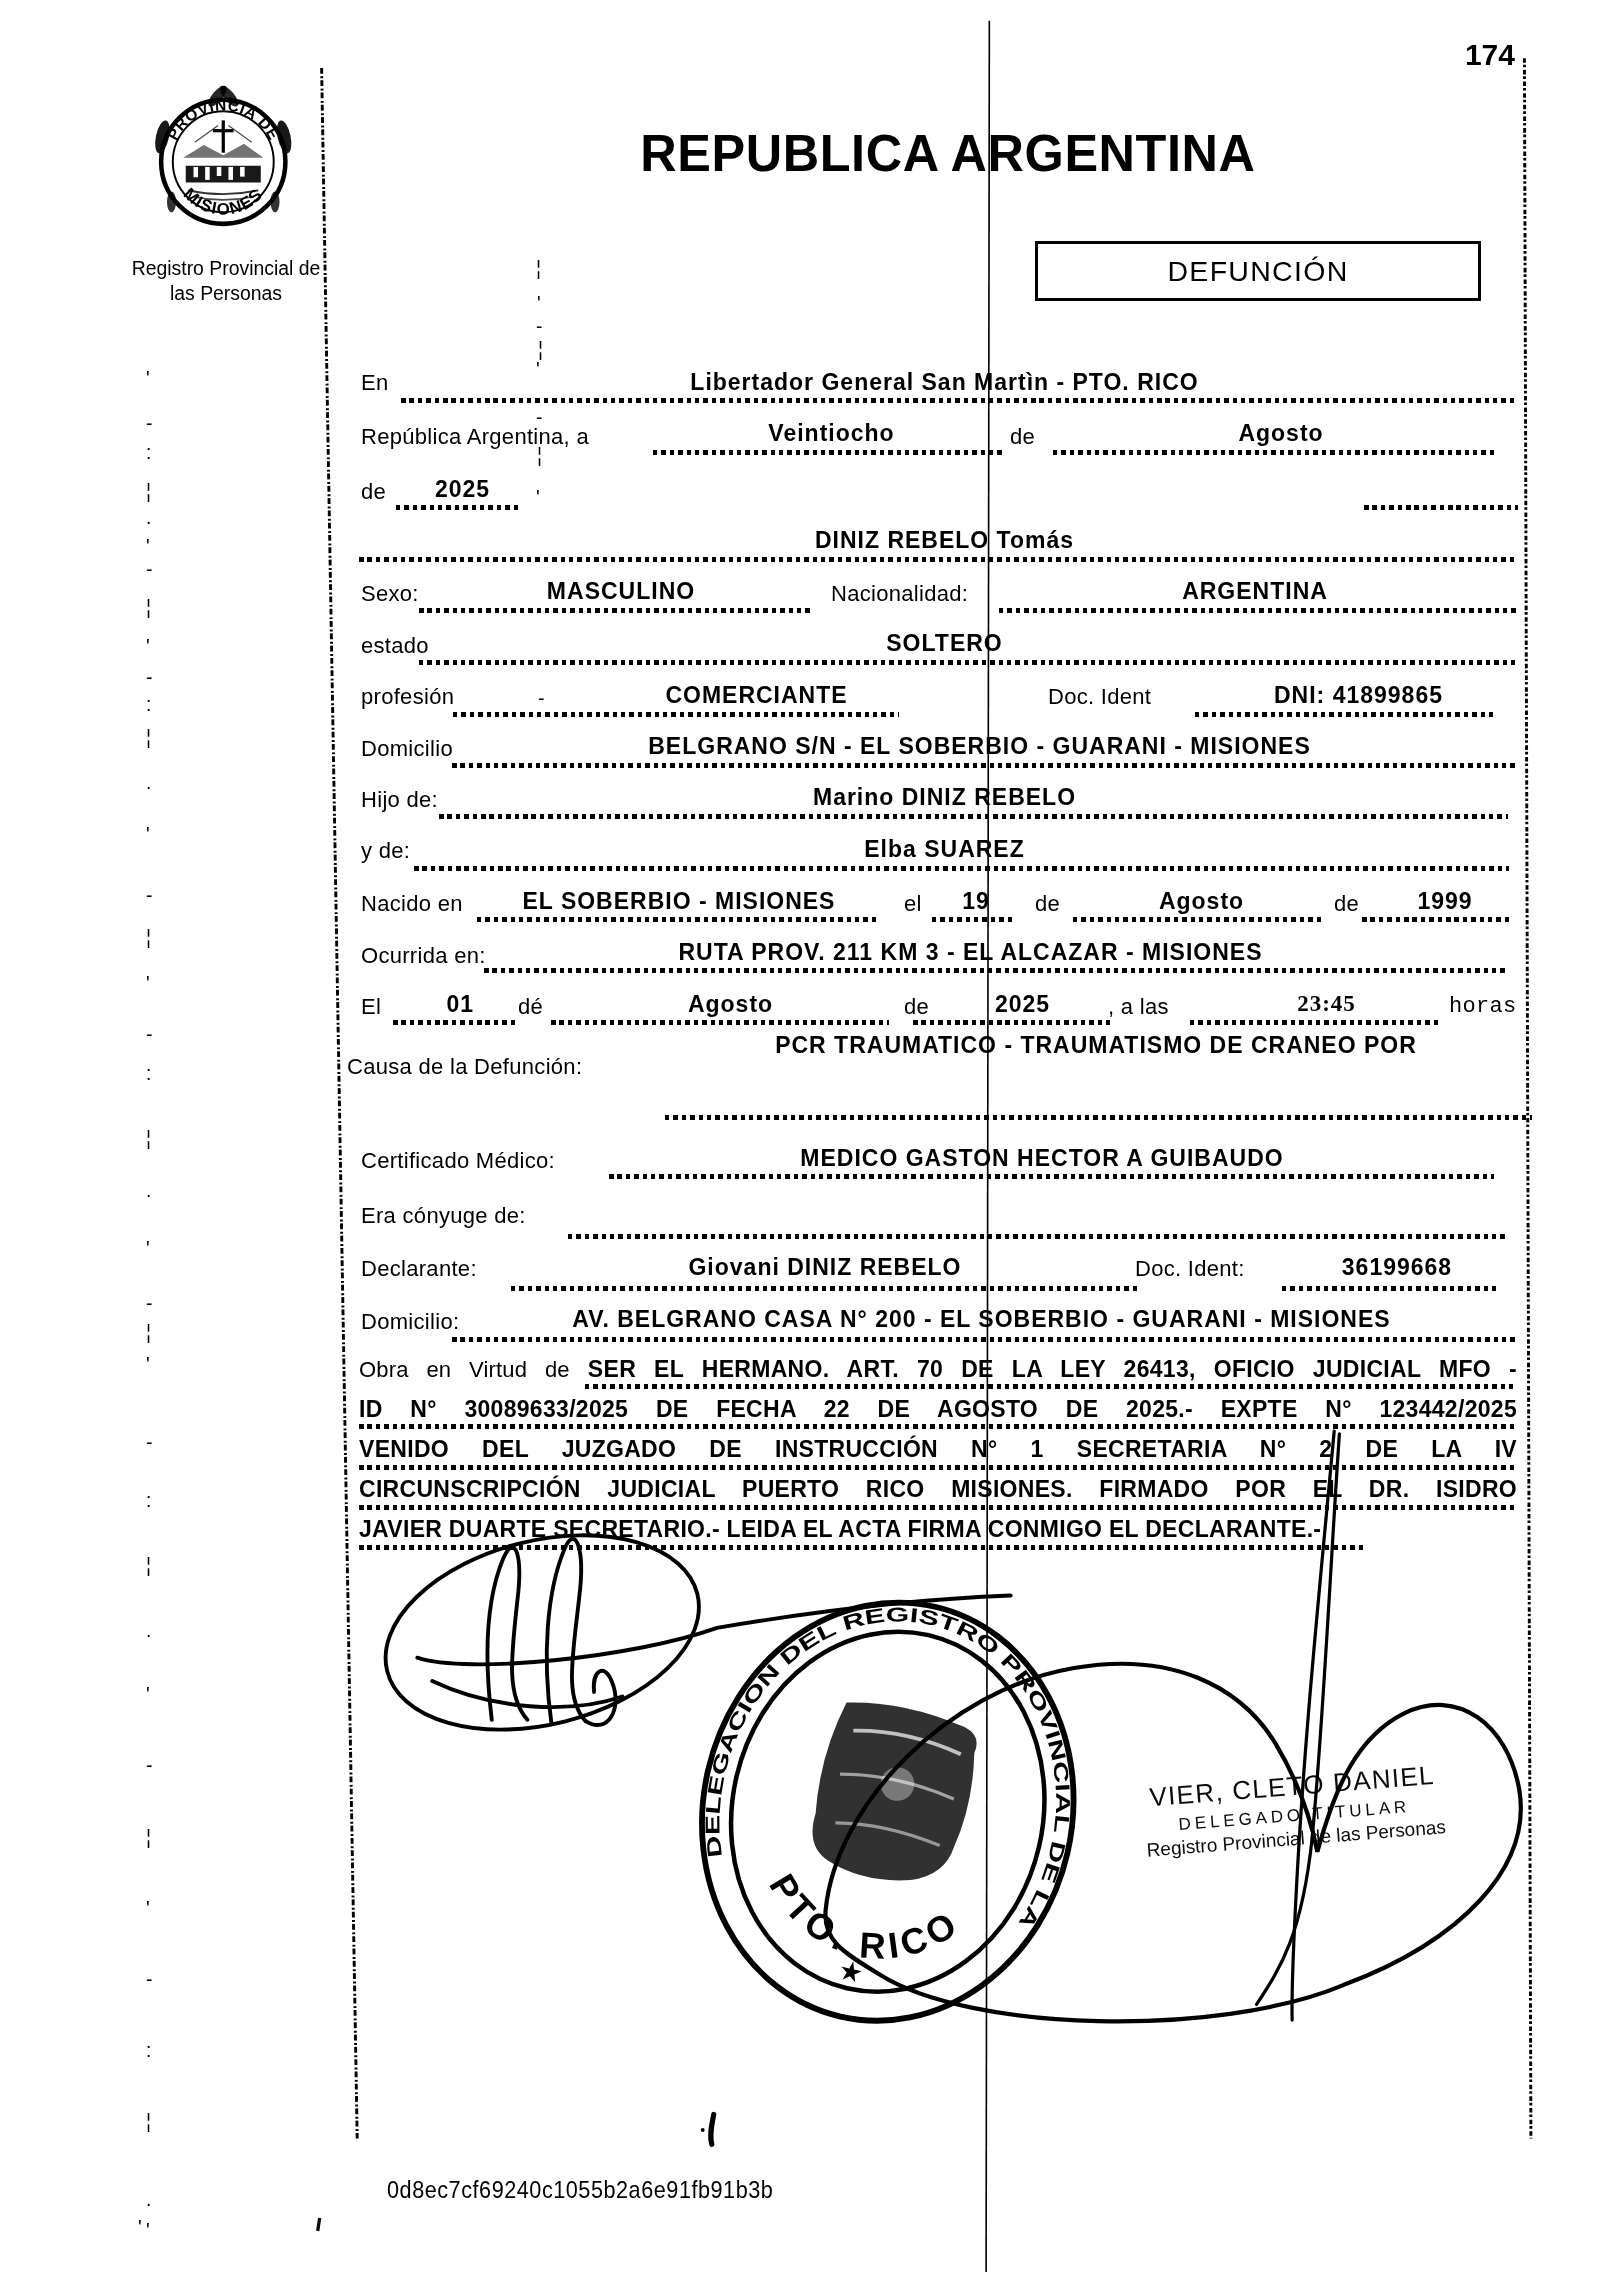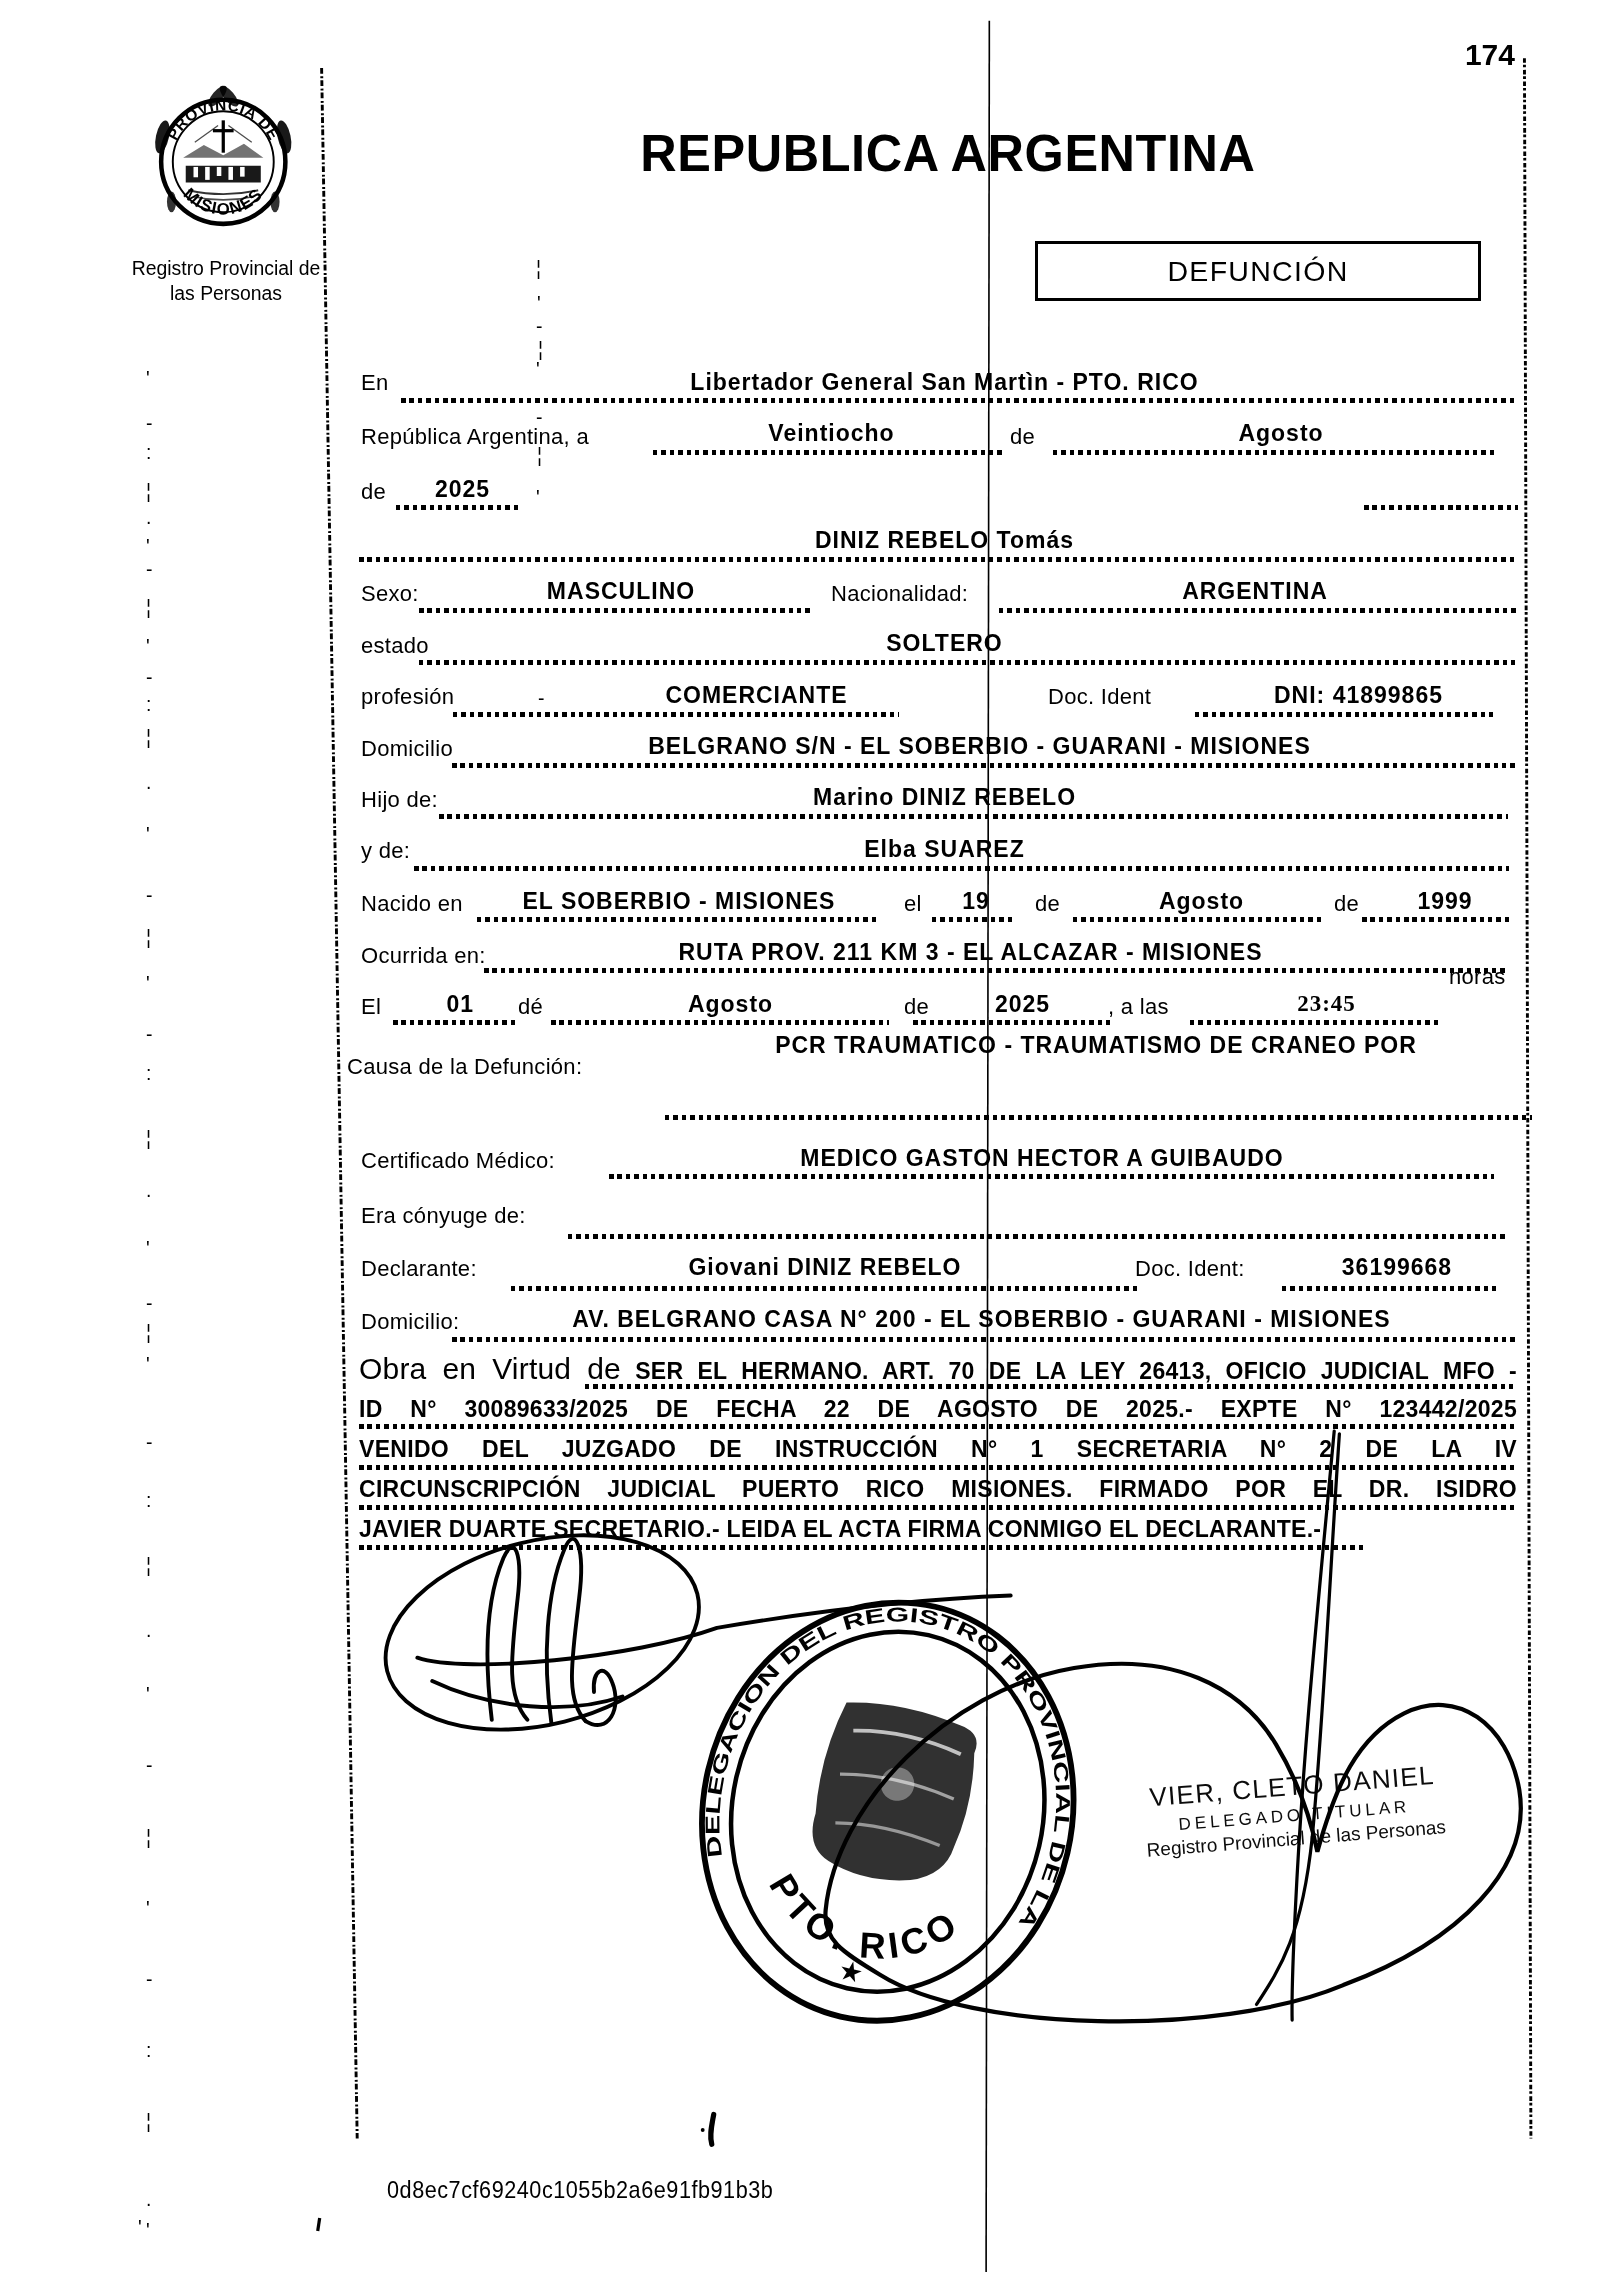--- a/index.html
+++ b/index.html
@@ -5,21 +5,21 @@
   html,body{margin:0;padding:0;background:#fff;}
   .page{position:relative;width:1617px;height:2273px;background:#ffffff;
         font-family:"Liberation Sans",sans-serif;color:#000;overflow:hidden;}
   .abs{position:absolute;}
   .lbl{font-size:22px;letter-spacing:0.3px;white-space:nowrap;}
   .v{font-weight:700;font-size:23px;letter-spacing:1px;white-space:nowrap;}
   .c{text-align:center;}
   .dots{height:4.5px;background-image:repeating-linear-gradient(90deg,#000 0 4.5px,transparent 4.5px 8.4px);}
   .obra{width:1158px;font-weight:700;font-size:23px;letter-spacing:0.3px;
         text-align:justify;text-align-last:justify;white-space:normal;line-height:28.5px;}
-  .obra .intro{font-weight:400;font-size:30px;letter-spacing:0.2px;}
+  .obra .intro{font-weight:400;font-size:22px;letter-spacing:0.2px;}
   .acta{border-collapse:collapse;table-layout:fixed;}
   .acta td{border:1.9px solid #000;text-align:center;font-size:23px;padding:0;}
   .acta tr.hdr td{height:32px;border-bottom:3.2px solid #000;}
   .acta tr.valr td{height:40px;}
   .acta{border:2.6px solid #000;}
   .defbox{border:3.2px solid #000;display:flex;align-items:center;justify-content:center;
           font-size:28.5px;letter-spacing:1.3px;}
   .orgname{font-size:19.4px;line-height:24.6px;text-align:center;}
   .title{font-size:52px;font-weight:700;letter-spacing:0.6px;transform:scaleX(.97);transform-origin:center;white-space:nowrap;text-align:center;}
   .pageno{font-size:30px;font-weight:600;text-align:right;}
@@ -116,21 +116,21 @@
   <div class="abs dots" style="left:484px;top:968px;width:1023px;"></div>
 
   <div class="abs txt lbl" style="left:361px;top:994px;">El</div>
   <div class="abs txt v c" style="left:400px;top:991px;width:74px;text-align:right;">01</div>
   <div class="abs txt lbl" style="left:518px;top:994px;">dé</div>
   <div class="abs txt v c" style="left:585px;top:991px;width:291px;">Agosto</div>
   <div class="abs txt lbl" style="left:904px;top:994px;">de</div>
   <div class="abs txt v c" style="left:956px;top:991px;width:133px;">2025</div>
   <div class="abs txt lbl" style="left:1108px;top:994px;">, a las</div>
   <div class="abs txt v c" style="left:1252px;top:991px;width:149px;font-family:Liberation Serif, serif;">23:45</div>
-  <div class="abs txt lbl" style="left:1449px;top:964px;">horas</div>
+  <div class="abs txt lbl" style="left:1449px;top:994px;font-family:Liberation Mono, monospace;">horas</div>
   <div class="abs dots" style="left:393px;top:1020px;width:126px;"></div>
   <div class="abs dots" style="left:551px;top:1020px;width:338px;"></div>
   <div class="abs dots" style="left:913px;top:1020px;width:197px;"></div>
   <div class="abs dots" style="left:1190px;top:1020px;width:251px;"></div>
 
   <div class="abs txt lbl" style="left:347px;top:1054px;">Causa de la Defunción:</div>
   <div class="abs txt v c" style="left:666px;top:1032px;width:860px;">PCR TRAUMATICO - TRAUMATISMO DE CRANEO POR</div>
   <div class="abs dots" style="left:665px;top:1115px;width:867px;"></div>
 
   <div class="abs txt lbl" style="left:361px;top:1148px;">Certificado Médico:</div>

